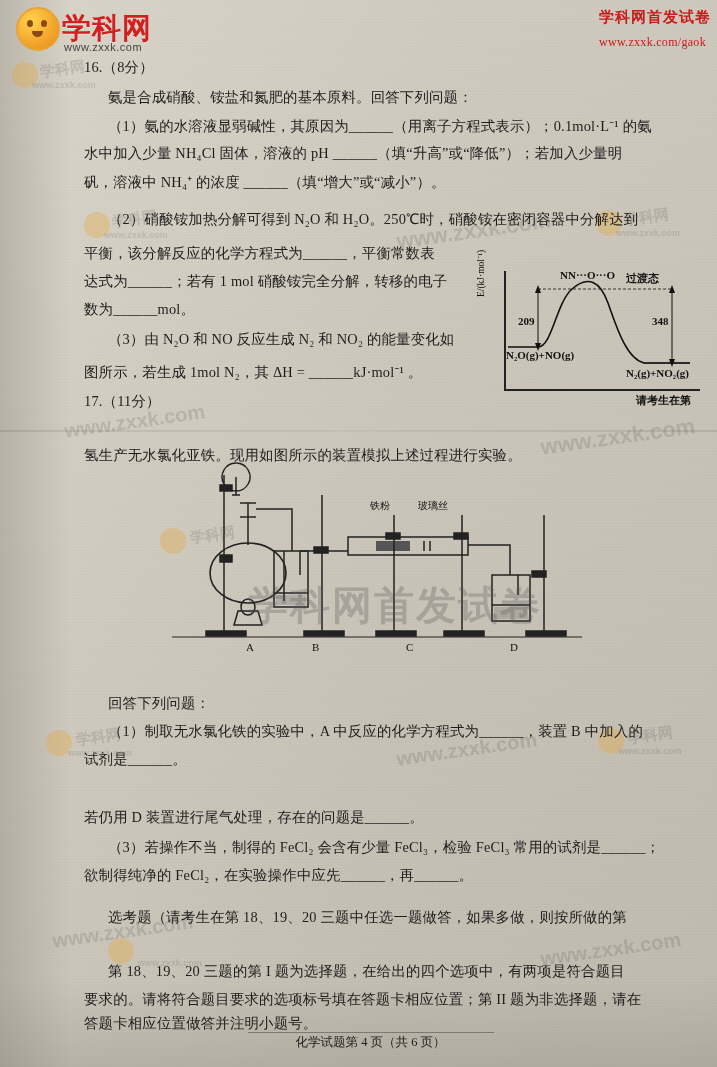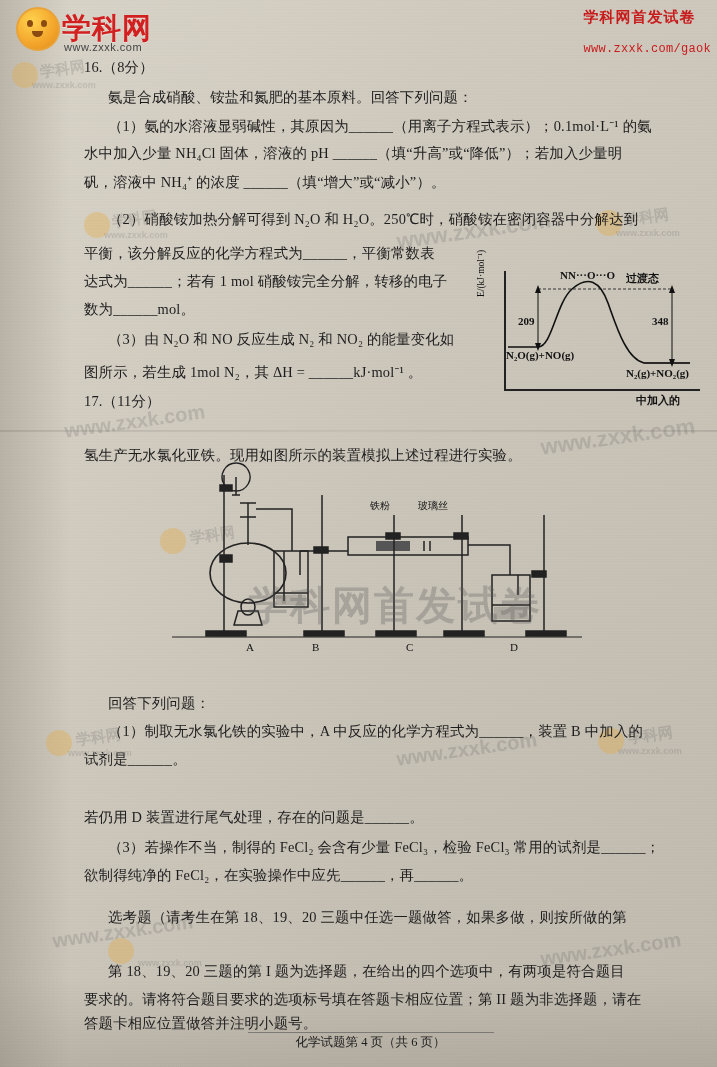--- a/index.html
+++ b/index.html
@@ -63,22 +63,22 @@
     font-size:11px;color:#444;letter-spacing:.5px;
   }
   .hdr-right{
     position:absolute;right:6px;top:8px;text-align:left;
   }
   .hdr-right .t1{
     font-family:"Liberation Sans", sans-serif;
     color:#c81b1b;font-size:15px;font-weight:bold;letter-spacing:1px;
   }
   .hdr-right .t2{
-    font-family:Liberation Mono, monospace;
-    color:#c81b1b;font-size:12px;margin-top:15px;letter-spacing:.3px;
+    font-family:Liberation Serif, serif;
+    color:#c81b1b;font-size:12px;margin-top:8px;letter-spacing:.3px;
   }
 
   
   .wm{
     position:absolute;color:rgba(80,80,80,0.18);
     font-family:"Liberation Sans", sans-serif;
     font-weight:bold;pointer-events:none;white-space:nowrap;
   }
   .wm-small{font-size:15px;transform:rotate(-8deg);}
   .wm-url{font-size:9px;color:rgba(80,80,80,0.17);}
@@ -216,21 +216,21 @@
     <div class="tx" style="left:72px;top:244px;">平衡，该分解反应的化学方程式为______，平衡常数表</div>
     <div class="tx" style="left:72px;top:272px;">达式为______；若有 1 mol 硝酸铵完全分解，转移的电子</div>
     <div class="tx" style="left:72px;top:300px;">数为______mol。</div>
     <div class="tx" style="left:96px;top:330px;">（3）由 N₂O 和 NO 反应生成 N₂ 和 NO₂ 的能量变化如</div>
     <div class="tx" style="left:72px;top:362px;">图所示，若生成 1mol N₂，其 ΔH = ______kJ·mol⁻¹ 。</div>
 
     <div class="fig-energy">
       <div class="axis" style="left:28px;top:8px;width:1.5px;height:120px;"></div>
       <div class="axis" style="left:28px;top:126px;width:196px;height:1.5px;"></div>
       <div class="ylab">E/(kJ·mol⁻¹)</div>
-      <div class="lab" style="left:160px;top:130px;">中加入的</div>
+      <div class="lab" style="left:160px;top:130px;">请考生在第</div>
 
       <svg width="235" height="145" style="position:absolute;left:0;top:0;">
         <path d="M32,84 L62,84 C76,84 80,40 96,26 C112,12 124,18 132,40 C140,62 150,96 168,100 L214,100" fill="none" stroke="#111" stroke-width="1.6"></path>
 
         <line x1="62" y1="84" x2="62" y2="26" stroke="#111" stroke-width="1"></line>
         <polygon points="62,22 59,30 65,30" fill="#111"></polygon>
         <polygon points="62,88 59,80 65,80" fill="#111"></polygon>
         <line x1="196" y1="26" x2="196" y2="100" stroke="#111" stroke-width="1"></line>
         <polygon points="196,22 193,30 199,30" fill="#111"></polygon>
         <polygon points="196,104 193,96 199,96" fill="#111"></polygon>

